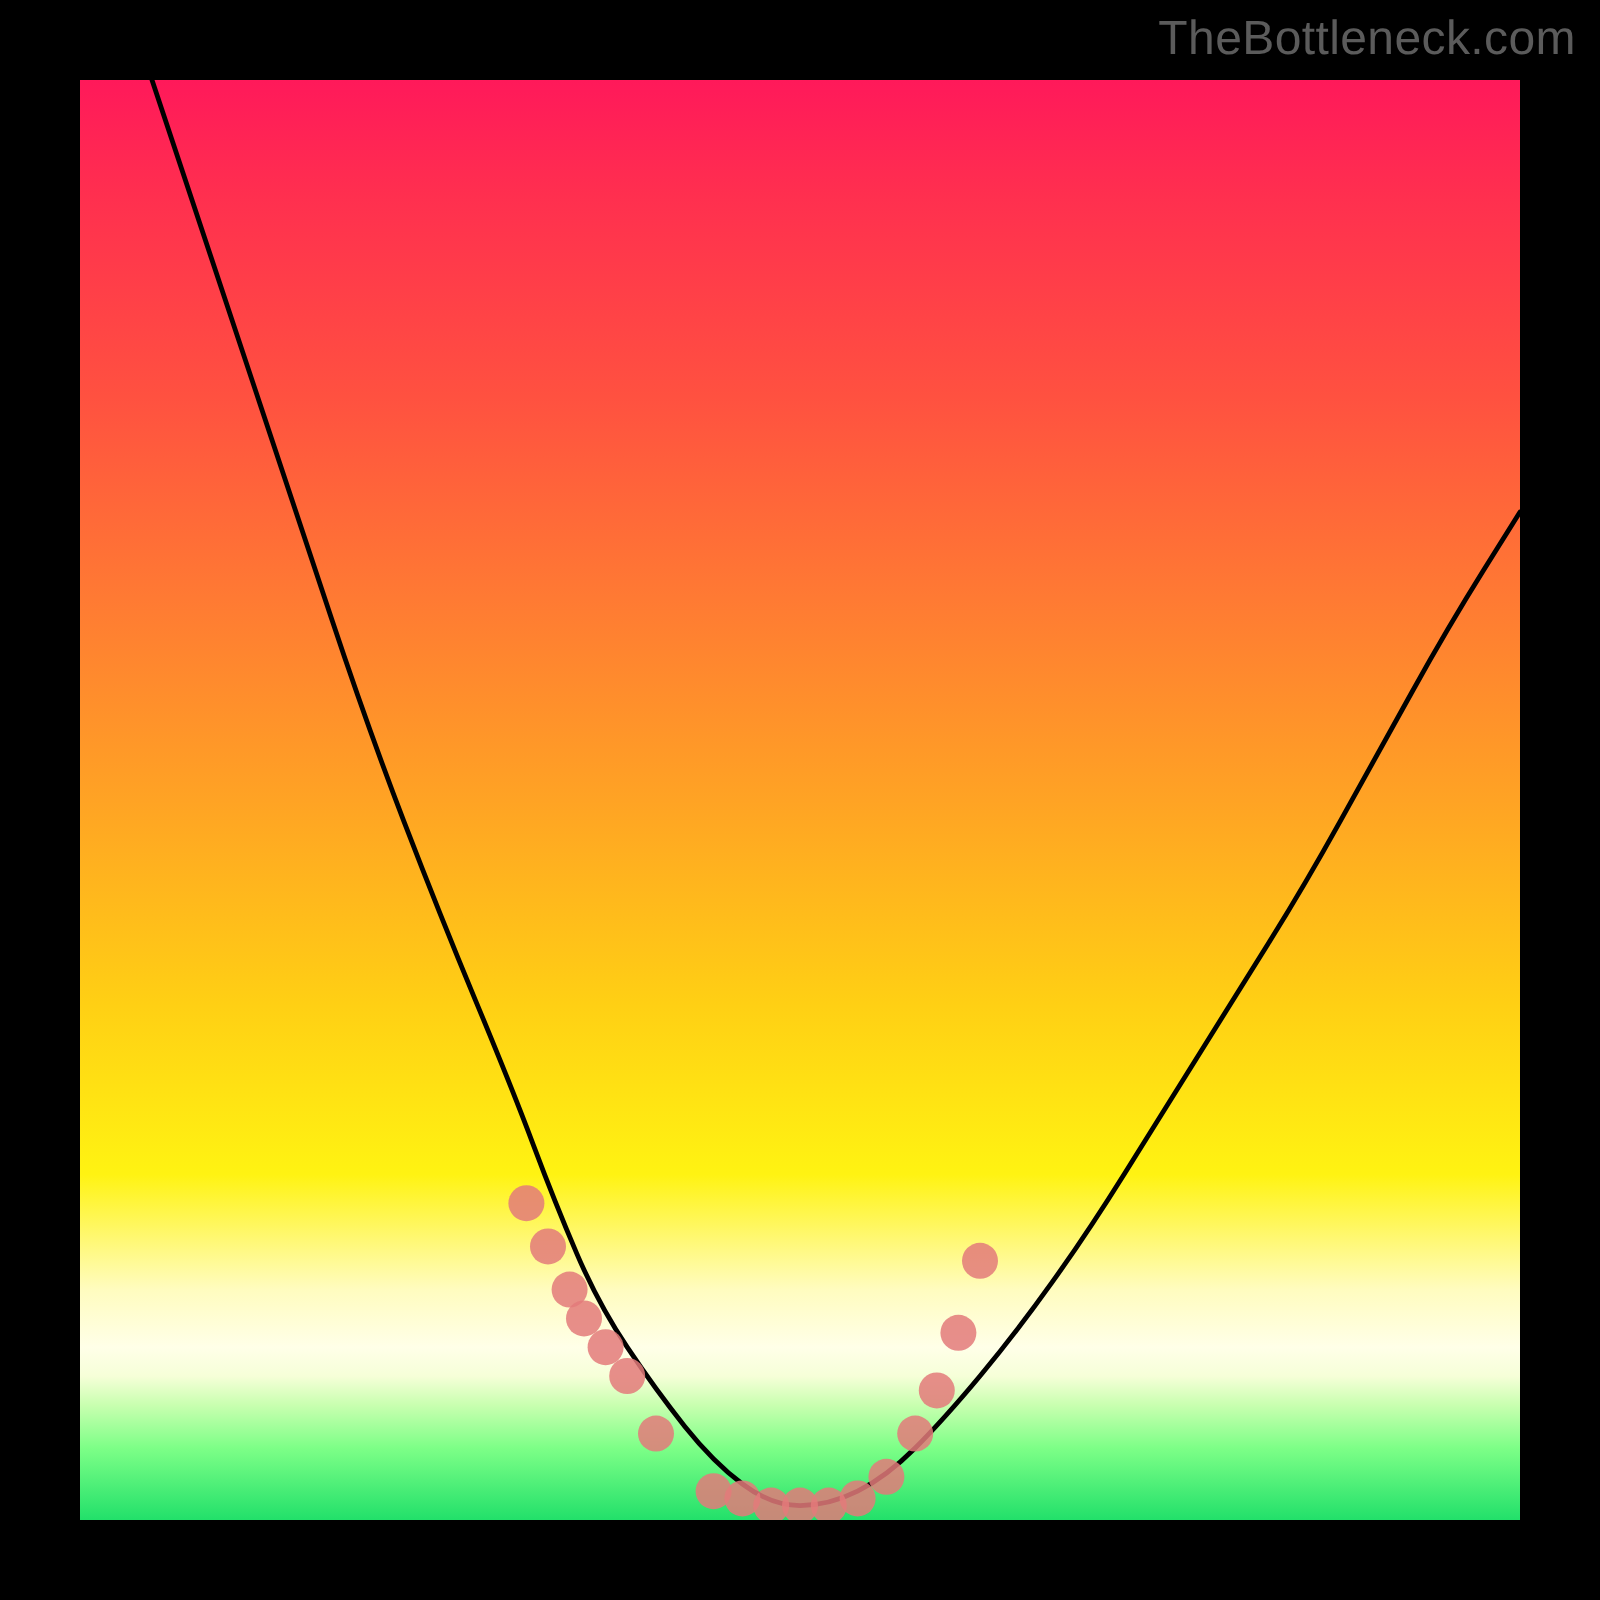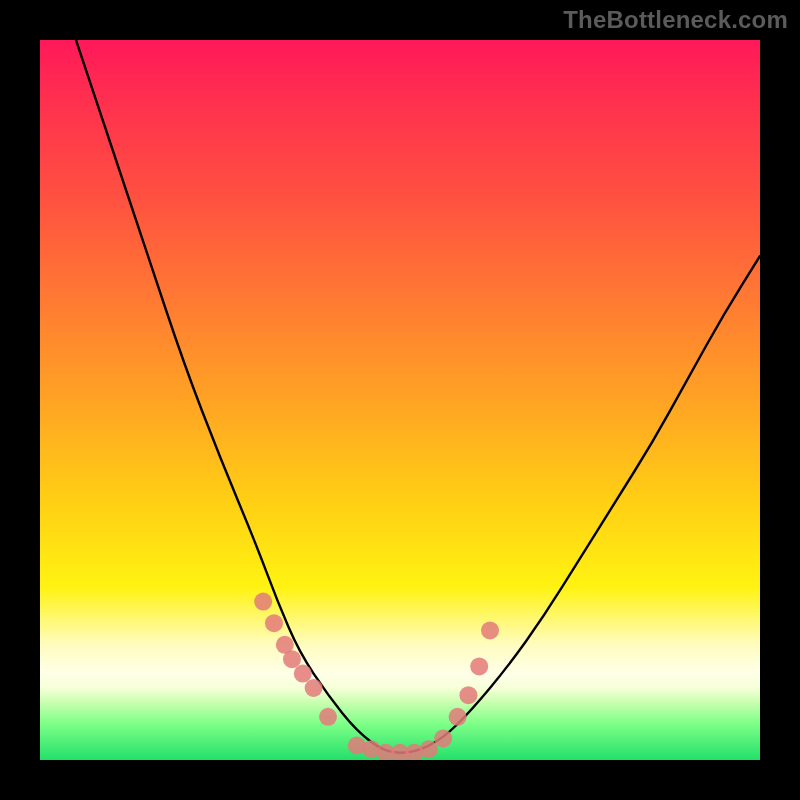--- a/index.html
+++ b/index.html
@@ -16,21 +16,21 @@
     width: 800px;
     height: 800px;
     background: #000;
   }
   .watermark {
     position: absolute;
     top: 6px;
     right: 12px;
     color: #5b5b5b;
     font-size: 24px;
-    font-weight: 700;
+    font-weight: 400;
     letter-spacing: 0.2px;
     z-index: 5;
   }
   .plot {
     position: absolute;
     left: 40px;
     top: 40px;
     width: 720px;
     height: 720px;
     

